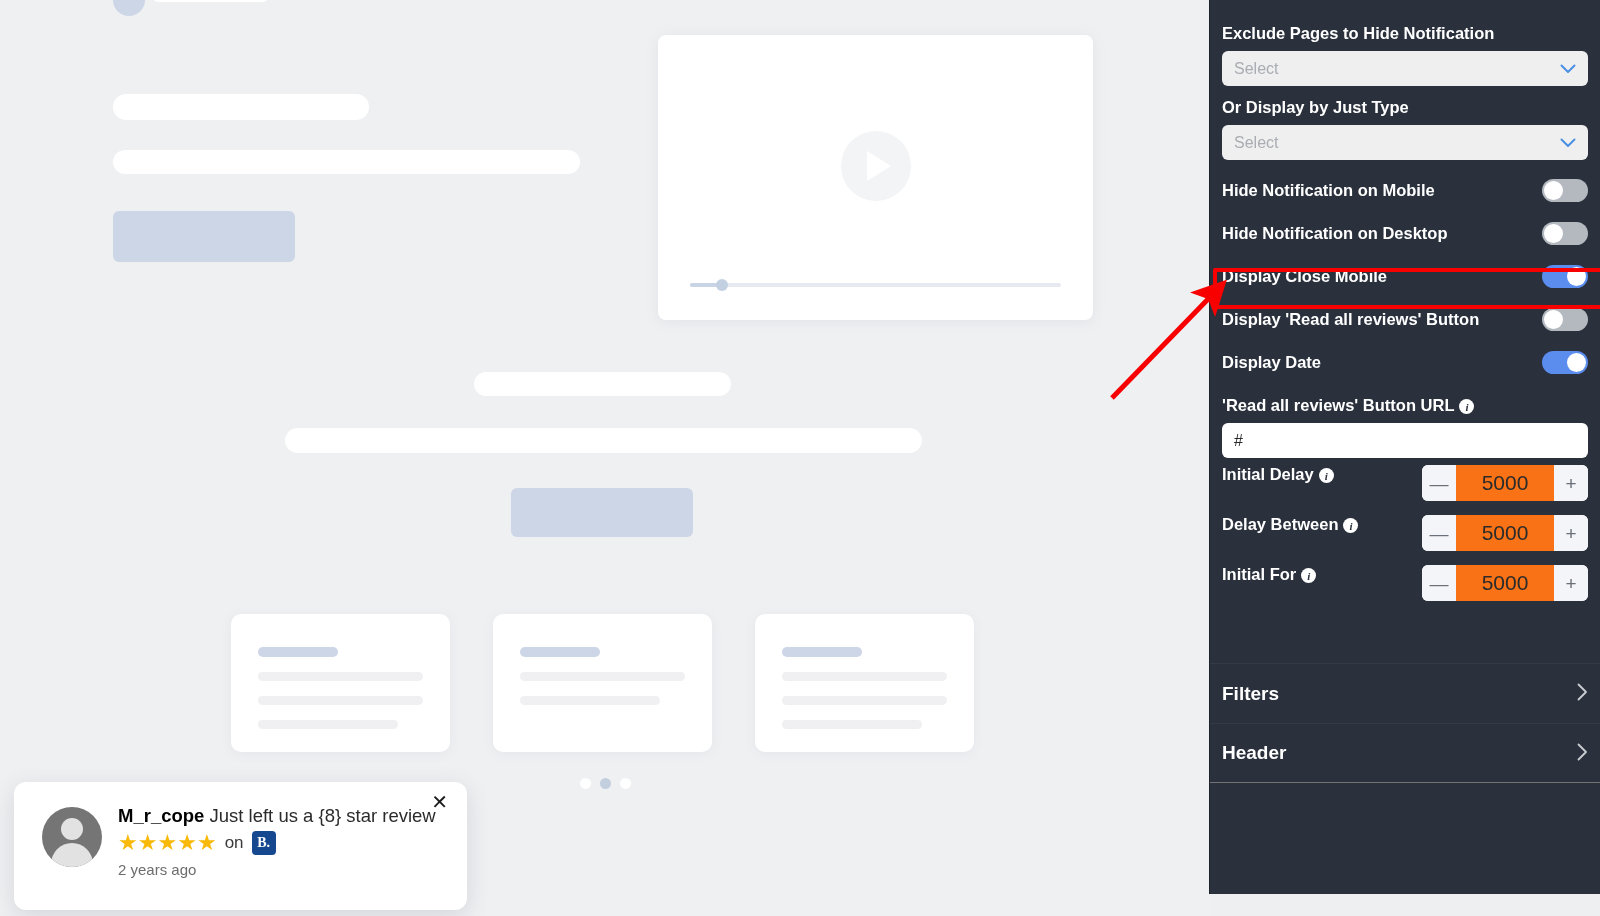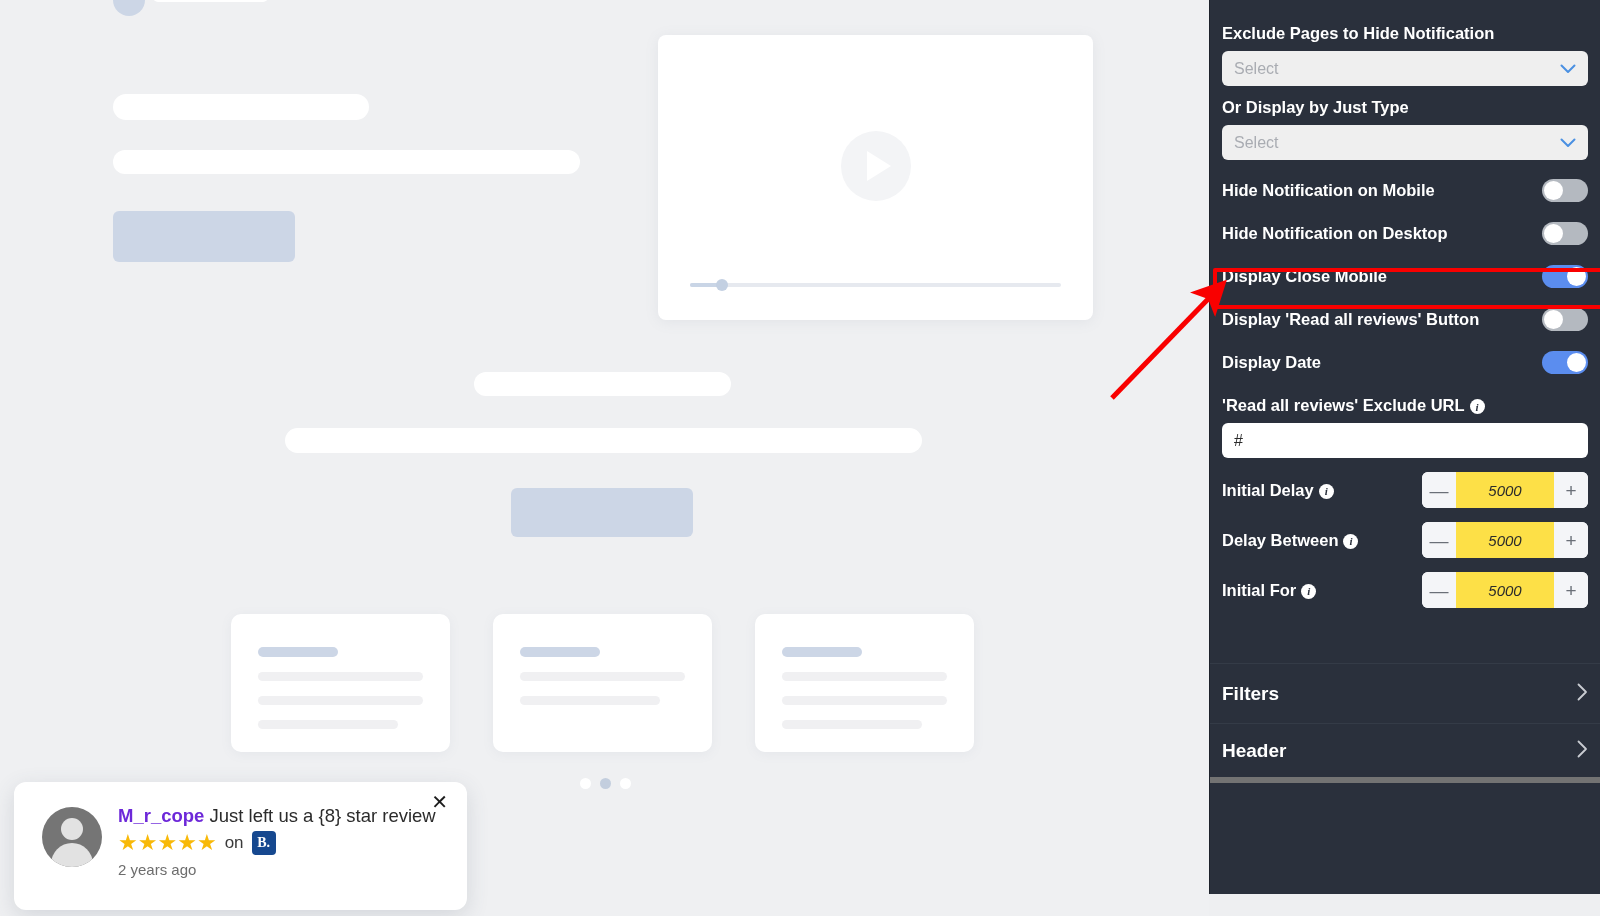--- a/index.html
+++ b/index.html
@@ -115,21 +115,21 @@
   .rp-avatar .head {
     position: absolute; left: 50%; top: 11px; transform: translateX(-50%);
     width: 22px; height: 22px; border-radius: 50%; background: #e2e2e2;
   }
   .rp-avatar .body {
     position: absolute; left: 50%; top: 36px; transform: translateX(-50%);
     width: 42px; height: 34px; border-radius: 21px 21px 0 0; background: #e2e2e2;
   }
   .rp-body { position: absolute; left: 104px; top: 22px; right: 12px; }
   .rp-line1 { font-size: 18.5px; color: #2b2b2b; line-height: 24px; white-space: nowrap; }
-  .rp-name { font-weight: bold; color: #6d28d9; }
+  .rp-name { font-weight: bold; color: #000000; }
   .rp-line2 { margin-top: 3px; display: flex; align-items: center; gap: 8px; }
   .stars { color: #f8b908; font-size: 22px; letter-spacing: 0px; line-height: 24px; }
   .rp-on { font-size: 17px; color: #3a3a3a; }
   .rp-src {
     display: inline-flex; align-items: center; justify-content: center;
     width: 24px; height: 24px; border-radius: 4px;
     background: #16488f; color: #fff; font-size: 14px; font-weight: bold;
     font-family: "Liberation Serif", serif;
   }
   .rp-time { margin-top: 6px; font-size: 15px; color: #6d6d6d; }
@@ -188,47 +188,47 @@
     vertical-align: middle; margin-left: 5px;
   }
 
   .text-input {
     height: 35px; background: #ffffff; border-radius: 6px;
     display: flex; align-items: center; padding: 0 12px;
     color: #2b2b2b; font-size: 16px;
   }
 
   .stepper-row {
-    display: flex; align-items: center; justify-content: space-between;
+    display: flex; align-items: flex-start; justify-content: space-between;
     height: 50px;
   }
   .stepper-row .s-label { color: #fff; font-size: 16.5px; font-weight: bold; }
   .stepper {
     display: flex; align-items: stretch;
     width: 166px; height: 36px;
     background: #ffffff; border-radius: 6px; overflow: hidden;
   }
   .stepper .sbtn {
     width: 34px; background: #f4f5f8;
     display: flex; align-items: center; justify-content: center;
     color: #6a6f78; font-size: 19px; line-height: 1; cursor: pointer;
   }
   .stepper .sval {
     flex: 1; display: flex; align-items: center; justify-content: center;
-    color: #2b2b2b; font-size: 15px; background: #fde047; font-style: italic;
+    color: #2b2b2b; font-size: 21px; background: #f97316;
   }
 
   .accordion { margin-top: 36px; }
   .acc-row {
     display: flex; align-items: center; justify-content: space-between;
     height: 60px; padding: 0 12px;
     border-top: 1px solid #343b47;
     cursor: pointer;
   }
-  .acc-row:last-child { border-bottom: 6px solid #737373; }
+  .acc-row:last-child { border-bottom: 1px solid #737373; }
   .acc-label { color: #ffffff; font-size: 19px; font-weight: bold; }
   .acc-chev { color: #c9ccd2; font-size: 19px; line-height: 1; }
 
   
   .hl-box {
     position: absolute; left: 1213px; top: 268px;
     width: 395px; height: 41px;
     border: 4px solid #f90000; border-radius: 2px;
     pointer-events: none;
   }
@@ -361,21 +361,21 @@
       </div>
 
       <div class="toggle-row">
         <span class="t-label">Display Date</span>
         <span class="switch on">
             <span class="knob"></span>
           </span>
       </div>
 
       <div class="fld-label">
-        <span>'Read all reviews' Exclude URL</span><span class="info-i">i</span>
+        <span>'Read all reviews' Button URL</span><span class="info-i">i</span>
       </div>
       <div class="text-input">
         <span>#</span>
       </div>
 
       <div style="height:7px"></div>
 
       <div class="stepper-row">
         <span class="s-label">
           <span>Initial Delay</span><span class="info-i">i</span>

